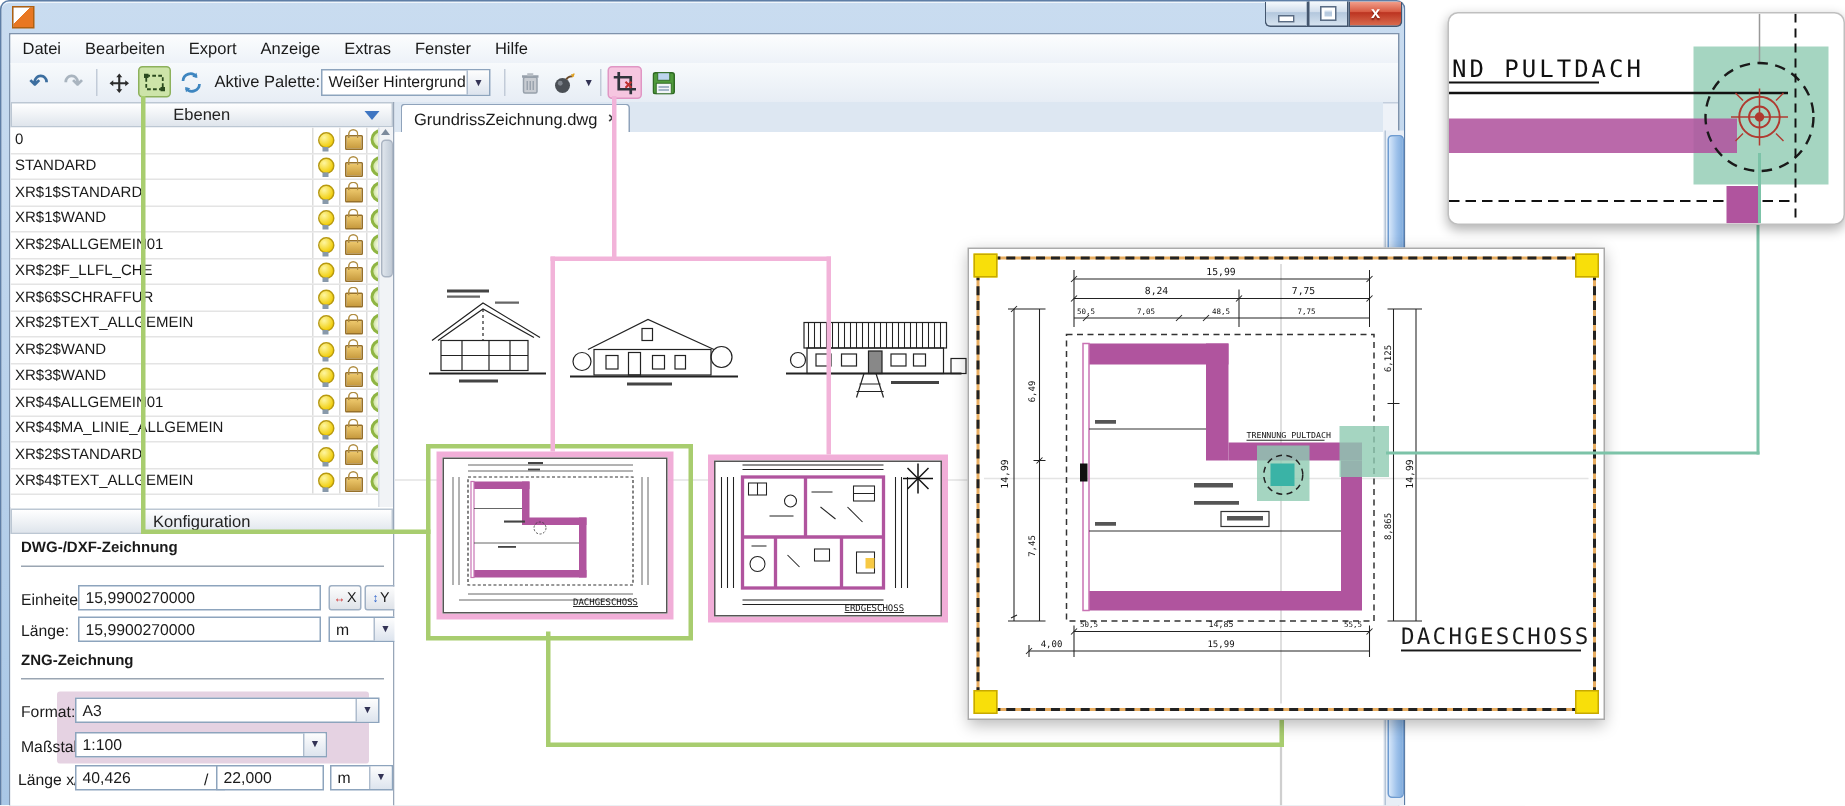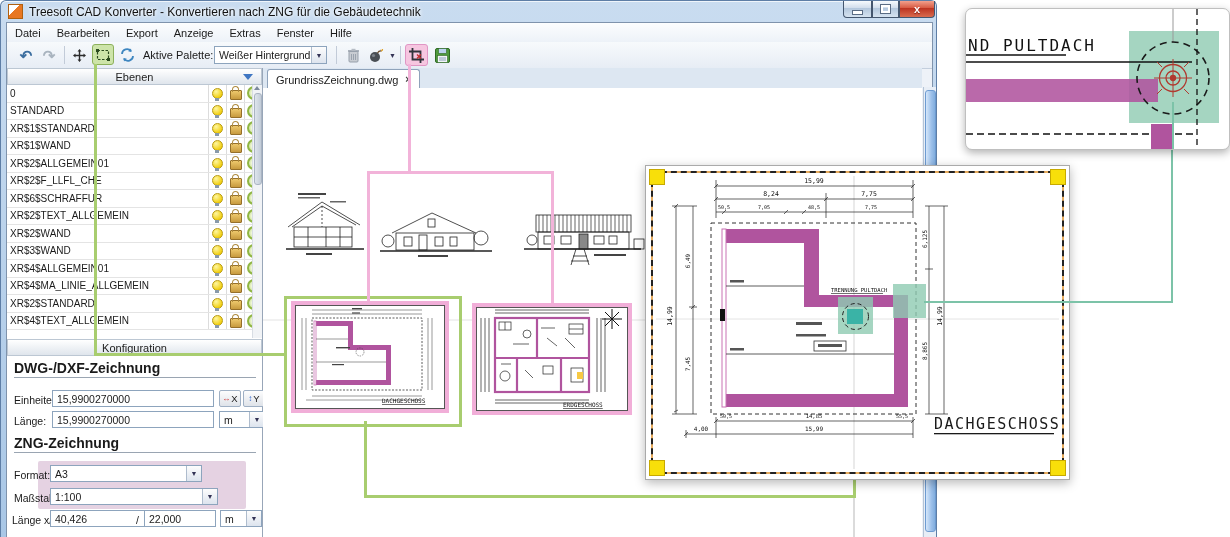--- a/index.html
+++ b/index.html
@@ -59,21 +59,21 @@
   .bulb{width:9px;height:9px;border-radius:50%;background:radial-gradient(circle at 35% 30%,#fef6a0,#f2d013 70%);border:1px solid #b89a10;position:relative;}
   .bulb:after{content:"";position:absolute;left:2px;bottom:-3px;width:4px;height:3px;background:#8899aa;}
   .lock{width:10px;height:8px;background:linear-gradient(#eec96d,#c79a3e);border:1px solid #96702a;border-radius:1px;position:relative;margin-top:4px;}
   .lock:before{content:"";position:absolute;left:1px;top:-5px;width:5px;height:5px;border:1.5px solid #b08d42;border-bottom:none;border-radius:4px 4px 0 0;}
   .gdot{width:10px;height:10px;border-radius:50%;border:2px solid #8fb543;background:radial-gradient(circle,#f7fbe8 25%,#b9d678);box-sizing:content-box;}
   .lscroll{position:absolute;right:0;top:17px;width:9px;height:253px;background:#f1f3f6;border-left:1px solid #d8dde4;}
   .lthumb{position:absolute;left:1px;top:8px;width:6px;height:90px;background:linear-gradient(90deg,#dfe5ec,#c2ccd8);border:1px solid #aab4c2;border-radius:3px;}
   .lup{position:absolute;left:1px;top:1px;width:0;height:0;border-left:3px solid transparent;border-right:3px solid transparent;border-bottom:4px solid #7c8ب;border-bottom:4px solid #7c8a9c;}
   .confhdr{position:absolute;left:0;top:271px;width:100%;}
   .confbody{position:absolute;left:0;top:288px;width:100%;height:182px;background:#fff;font-size:10.5px;}
-  .sect{position:absolute;left:7px;font-weight:bold;font-size:14px;}
+  .sect{position:absolute;left:7px;font-weight:bold;font-size:10px;}
   .hr{position:absolute;left:7px;width:242px;height:1px;background:#9aa5b2;}
   .flabel{position:absolute;font-size:10.5px;}
   .finput{position:absolute;height:17px;background:#fff;border:1px solid #8da4bd;box-sizing:border-box;font-size:10.5px;
     display:flex;align-items:center;padding-left:4px;white-space:nowrap;overflow:hidden;}
   .fselect{position:absolute;height:17px;background:#fff;border:1px solid #8da4bd;box-sizing:border-box;font-size:10.5px;display:flex;align-items:center;}
   .fselect .val{flex:1;padding-left:4px;}
   .sqbtn{position:absolute;width:22px;height:17px;background:linear-gradient(#fdfdfd,#dfe3e9);border:1px solid #9fb0c4;
     box-sizing:border-box;border-radius:2px;font-size:9.5px;display:flex;align-items:center;justify-content:center;gap:1px;}
   .sqbtn .rarr{color:#c22;font-size:8px;}
   .cfg-hl{position:absolute;left:31px;top:105px;width:208px;height:48px;background:#e5d2e2;border-radius:2px;}
@@ -111,21 +111,20 @@
   .cadtext{font-family:"DejaVu Sans Mono",monospace;}
 </style>
 </head>
 <body>
 
 <div class="stage">
 
   <div class="appwin">
     <div class="titlebar">
       <div class="app-icon"></div>
-      <div class="title-text">Treesoft CAD Konverter - Konvertieren nach ZNG für die Gebäudetechnik</div>
       <div class="winbtns">
         <div class="wbtn min">
             <div class="glyph-min"></div>
           </div>
         <div class="wbtn max">
             <div class="glyph-max"></div>
           </div>
         <div class="wbtn close">
             <div class="glyph-close">x</div>
           </div>
@@ -421,21 +420,21 @@
             <span class="val">m</span>
             <span class="mini-arrow">▼</span>
           </div>
 
           <div class="sect" style="top:79px">ZNG-Zeichnung</div>
           <div class="hr" style="top:96px"></div>
 
           <div class="cfg-hl"></div>
 
           <div class="flabel" style="left:7px;top:113px">Format:</div>
-          <div class="fselect" style="left:43px;top:109px;width:152px">
+          <div class="fselect" style="left:43px;top:109px;width:203px">
             <span class="val">A3</span>
             <span class="mini-arrow">▼</span>
           </div>
 
           <div class="flabel" style="left:7px;top:136px">Maßstab:</div>
           <div class="fselect" style="left:43px;top:132px;width:168px">
             <span class="val">1:100</span>
             <span class="mini-arrow">▼</span>
           </div>
 

